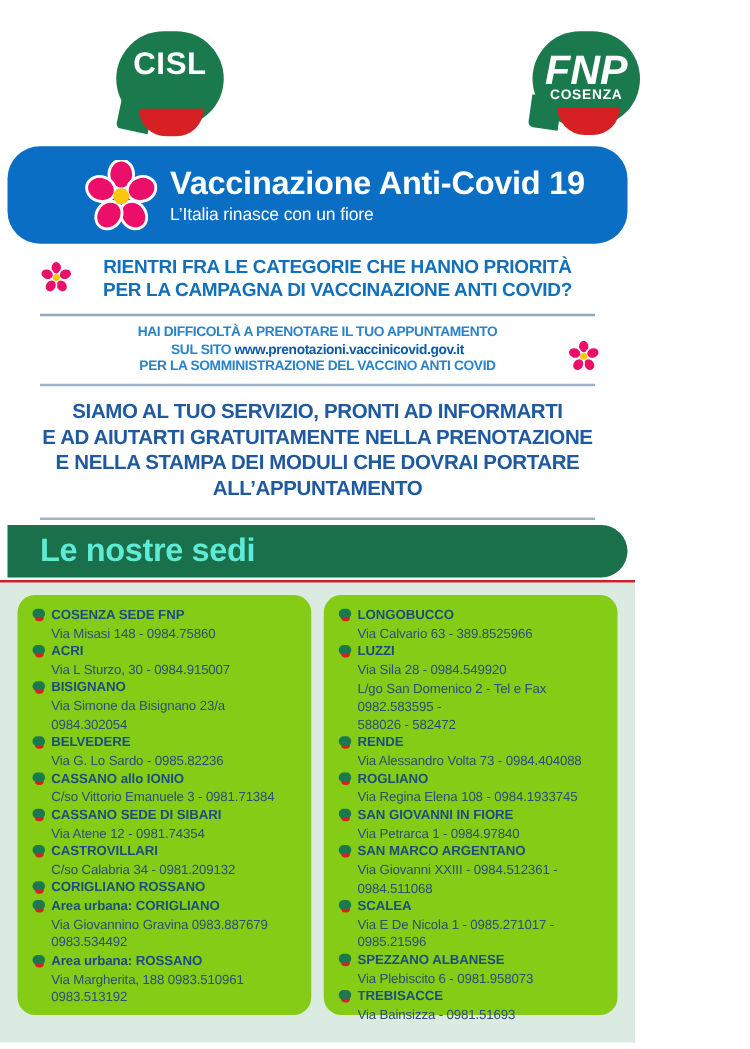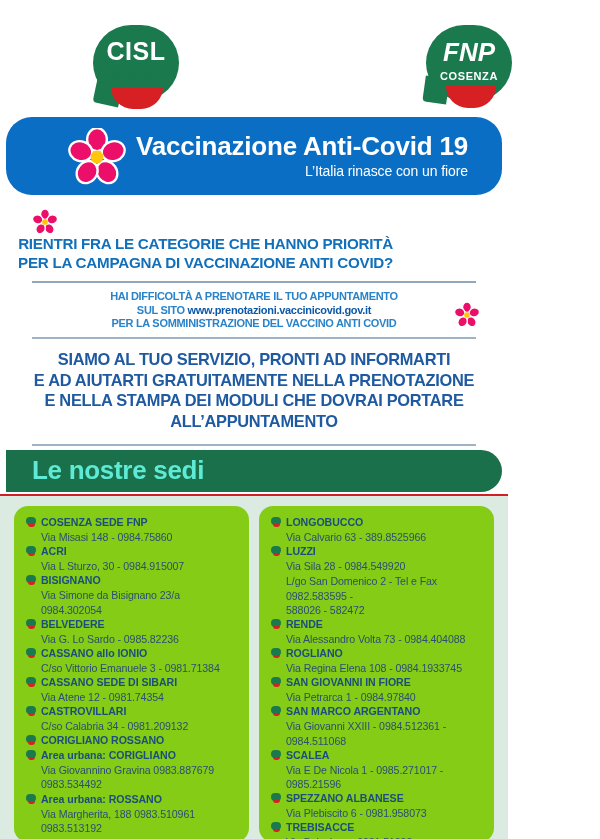--- a/index.html
+++ b/index.html
@@ -41,21 +41,21 @@
   .logo-main {
     position: absolute; left: 0; top: 14px; width: 102px;
     text-align: center;
     color: #ffffff;
     font-weight: bold;
     font-size: 25px;
     letter-spacing: 0.5px;
     z-index: 3;
     line-height: 1;
   }
-  .logo.fnp .logo-main { font-style: italic; font-size: 26px; letter-spacing: 0px; }
+  .logo.fnp .logo-main { font-style: italic; font-size: 33px; letter-spacing: 0px; }
   .logo-sub {
     position: absolute; left: 0; top: 46px; width: 102px;
     text-align: center;
     font-weight: bold;
     font-size: 11px;
     letter-spacing: 0.6px;
     z-index: 3;
     line-height: 1;
   }
   .logo.cisl .logo-sub { color: #1a7a4e; }
@@ -87,27 +87,26 @@
     font-size: 26px;
     font-weight: bold;
     letter-spacing: -0.2px;
     line-height: 1.05;
   }
   .banner-sub {
     color: #ffffff;
     font-size: 14px;
     margin-top: 2px;
     letter-spacing: -0.1px;
-    text-align: right;
   }
 
   
   .messages { padding: 0 18px; background: #ffffff; }
 
-  .msg-block { position: relative; flex-direction: column; }
+  .msg-block { position: relative; }
 
   .msg1 { padding: 10px 0 6px 0; display: flex; align-items: flex-start; }
   .msg1-flower { width: 26px; height: 26px; flex: 0 0 26px; margin: 4px 8px 0 14px; }
   .msg1-text {
     flex: 1;
     text-align: center;
     color: #1270ba;
     font-weight: bold;
     font-size: 15.2px;
     line-height: 1.24;

